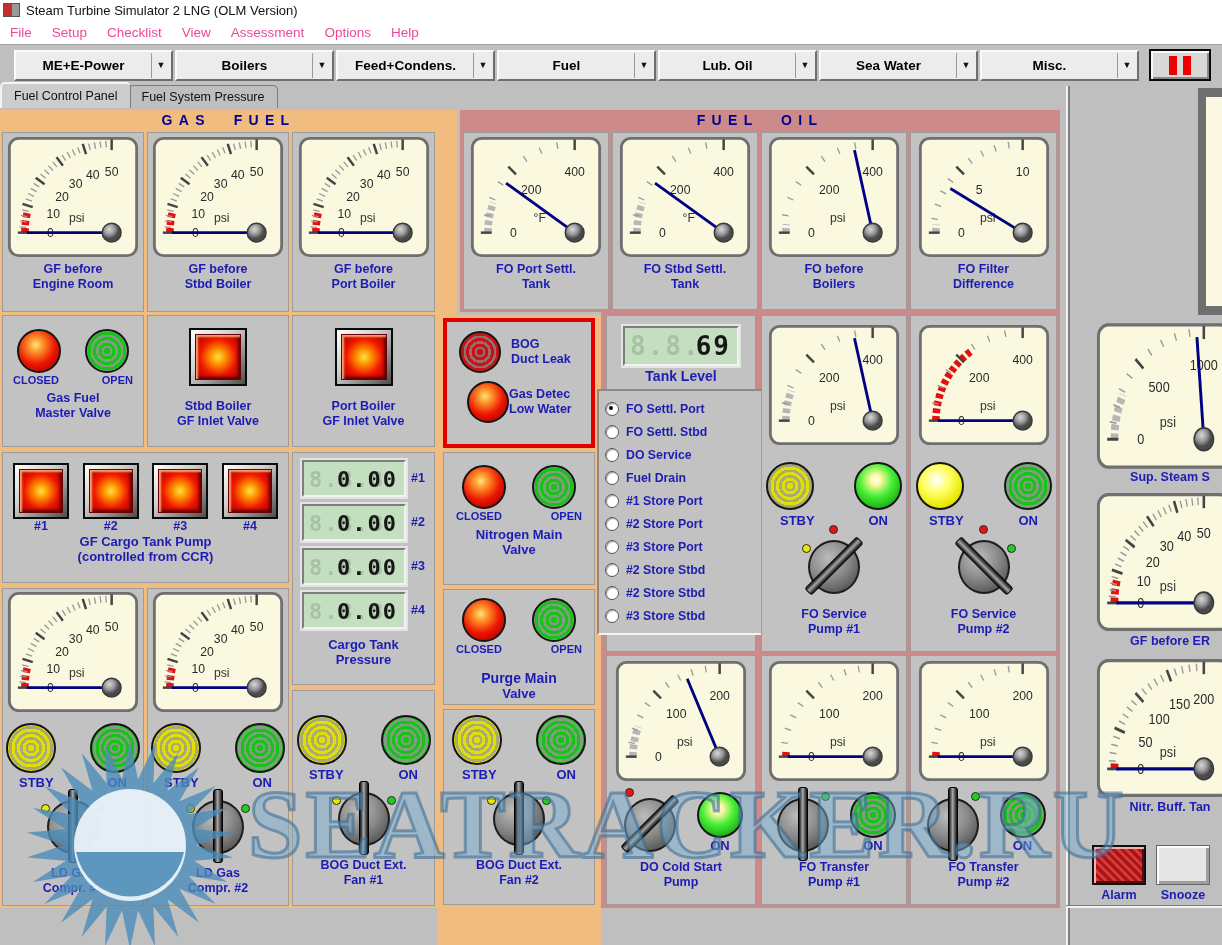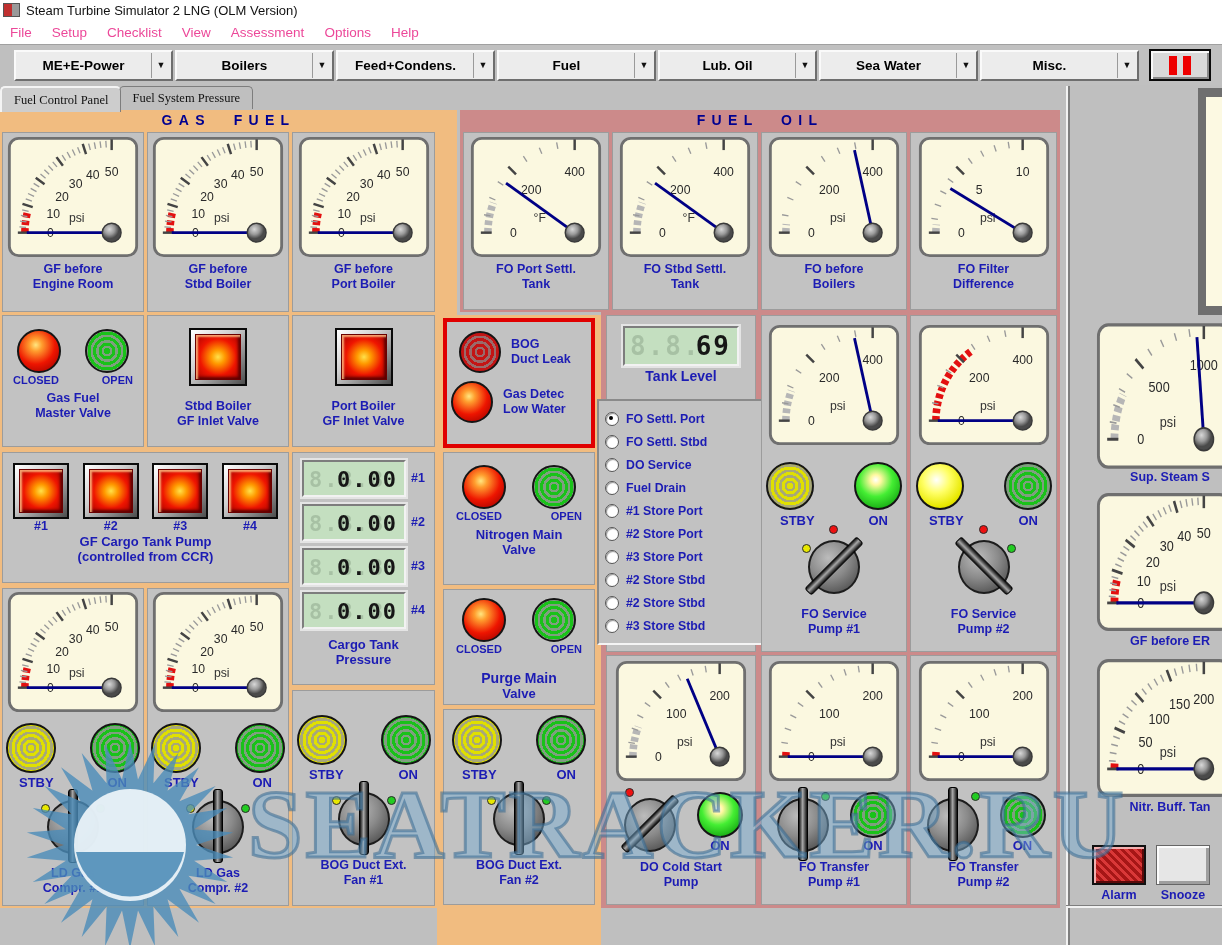--- a/index.html
+++ b/index.html
@@ -21,21 +21,21 @@
          border-right:2px solid #6e6e6e;border-bottom:2px solid #6e6e6e;box-sizing:border-box;}
   .combo .lbl{position:absolute;left:0;top:0;right:20px;bottom:0;display:flex;align-items:center;
               justify-content:center;font-weight:bold;font-size:13.5px;color:#000;}
   .combo .arrowbox{position:absolute;right:1px;top:1px;width:18px;bottom:1px;background:#ececec;
               border-left:1px solid #9a9a9a;display:flex;align-items:center;justify-content:center;
               font-size:9px;color:#111;}
   .pausebtn{width:62px;height:32px;margin-left:8px;background:#d9d9d9;border:2px solid #0a0a0a;
             box-shadow:inset 2px 2px 0 #f8f8f8, inset -2px -2px 0 #8a8a8a;
             display:flex;align-items:center;justify-content:center;gap:6px;box-sizing:border-box;}
   .pausebar{width:8px;height:19px;background:#ee0000;}
-  .tabbar{position:absolute;left:0;top:86px;height:22px;display:flex;align-items:flex-start;z-index:3;font-family:Liberation Serif, serif;}
+  .tabbar{position:absolute;left:0;top:86px;height:22px;display:flex;align-items:flex-end;z-index:3;}
   .tab{height:22px;display:flex;align-items:center;padding:0 12px;font-size:12.5px;color:#111;
        background:#bfbfbf;border:1px solid #7d7d7d;border-bottom:none;border-radius:5px 5px 0 0;
        margin-right:-2px;}
   .tab.active{background:#cdcdcd;height:24px;border-top:2px solid #f4f4f4;border-left:2px solid #f4f4f4;
        z-index:4;}
   
   .panel{position:absolute;box-sizing:border-box;}
   .pA{left:0;top:110px;width:457px;height:798px;background:#f1bc80;}
   .pB{left:437px;top:315px;width:164px;height:723px;background:#f1bc80;}
   .pC1{left:460px;top:110px;width:600px;height:202px;background:#cc8a8a;}
@@ -600,21 +600,21 @@
 
 <div class="panel pB">
   <div class="cell" style="left:6px;top:3px;width:152px;height:130px;border:4px solid #e00000;">
     <div style="display:flex;align-items:center;gap:10px;margin-top:9px;width:100%;padding-left:12px;box-sizing:border-box;">
       <div class="lamp l42 dim-red"></div>
       <div>
           <div class="cap" style="text-align:left;">BOG</div>
            <div class="cap" style="text-align:left;">Duct Leak</div>
         </div>
     </div>
-    <div style="display:flex;align-items:center;gap:10px;margin-top:8px;width:100%;padding-left:4px;box-sizing:border-box;">
+    <div style="display:flex;align-items:center;margin-top:8px;width:100%;padding-left:20px;box-sizing:border-box;">
       <div class="lamp l42 lit-red"></div>
       <div>
           <div class="cap" style="text-align:left;">Gas Detec</div>
            <div class="cap" style="text-align:left;">Low Water</div>
         </div>
     </div>
   </div>
 
   <div class="cell" style="left:6px;top:137px;width:152px;height:133px;">
     <div class="lamprow" style="margin-top:12px;gap:26px;">
@@ -801,21 +801,21 @@
 </div>
 
 <div class="panel pC2">
 
   <div class="cell" style="left:5px;top:3px;width:150px;height:337px;">
     <div class="seg" style="width:116px;height:40px;font-size:26px;margin-top:10px;">
       <span class="ghost">8.8.</span>
       <span class="val">69</span>
     </div>
     <div class="cap" style="font-size:14px;margin-top:3px;">Tank Level</div>
-    <div class="radiobox" style="margin-top:15px;width:168px;">
+    <div class="radiobox" style="margin-top:5px;width:168px;">
       <div class="radiorow">
           <span class="radio sel"></span>
           <span class="radiolbl">FO Settl. Port</span>
         </div>
       <div class="radiorow">
           <span class="radio"></span>
           <span class="radiolbl">FO Settl. Stbd</span>
         </div>
       <div class="radiorow">
           <span class="radio"></span>

